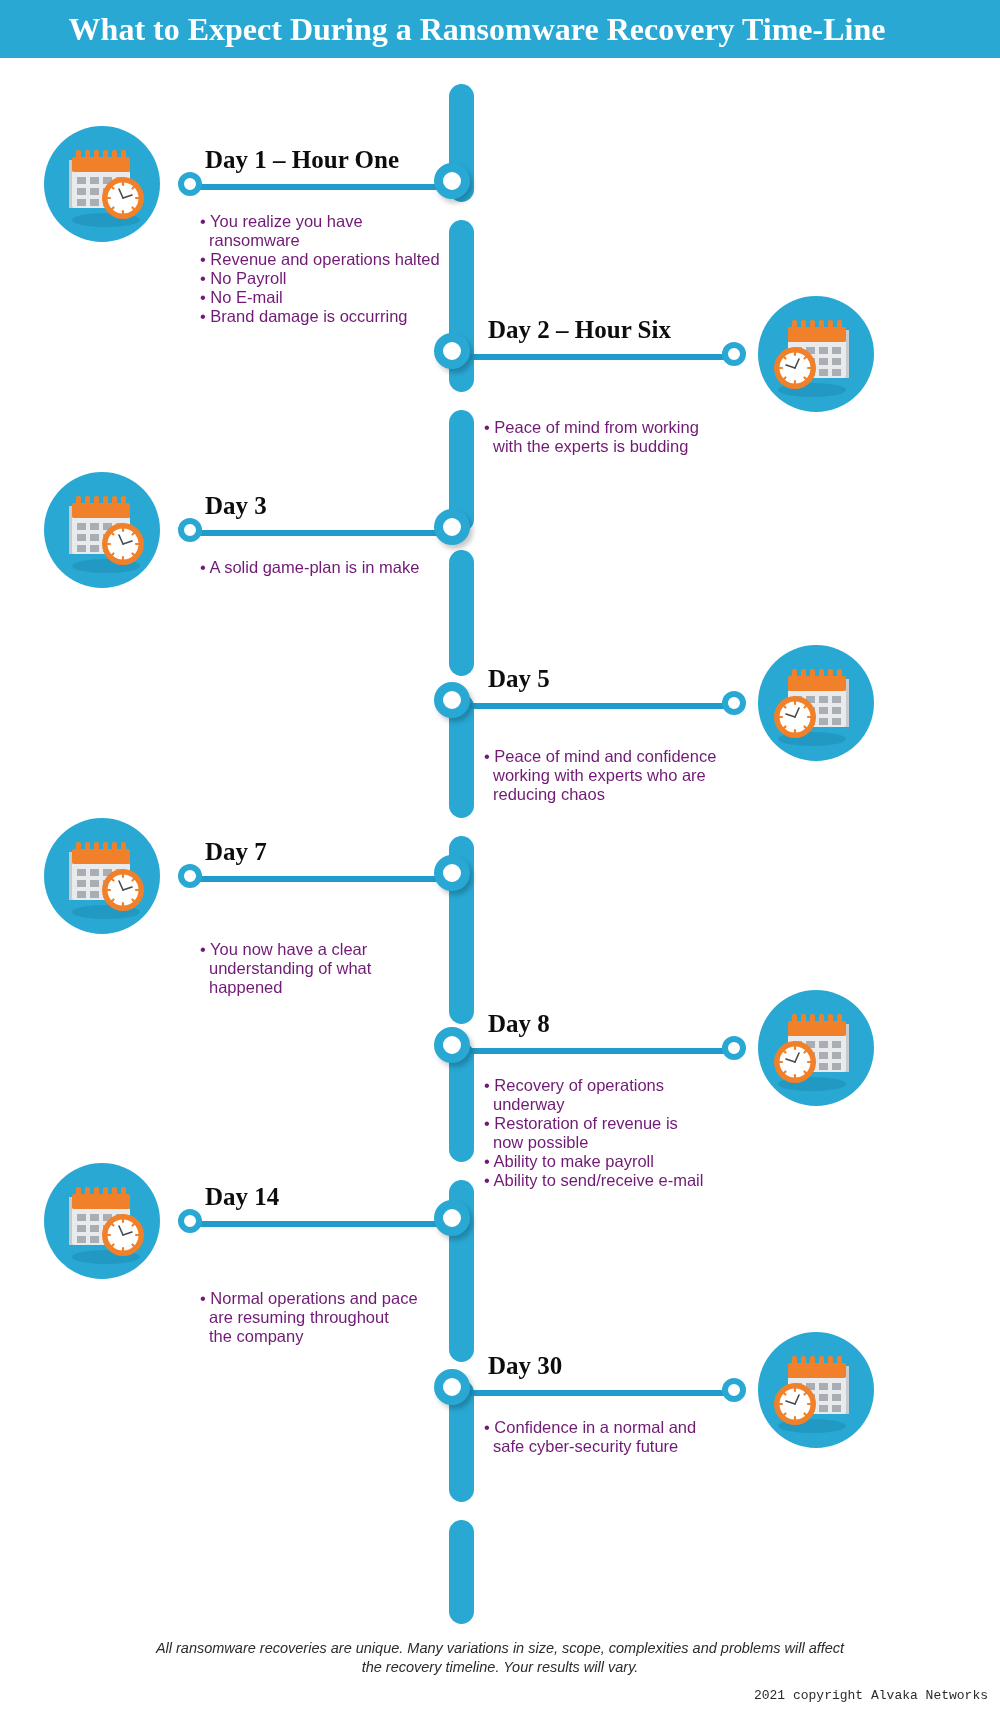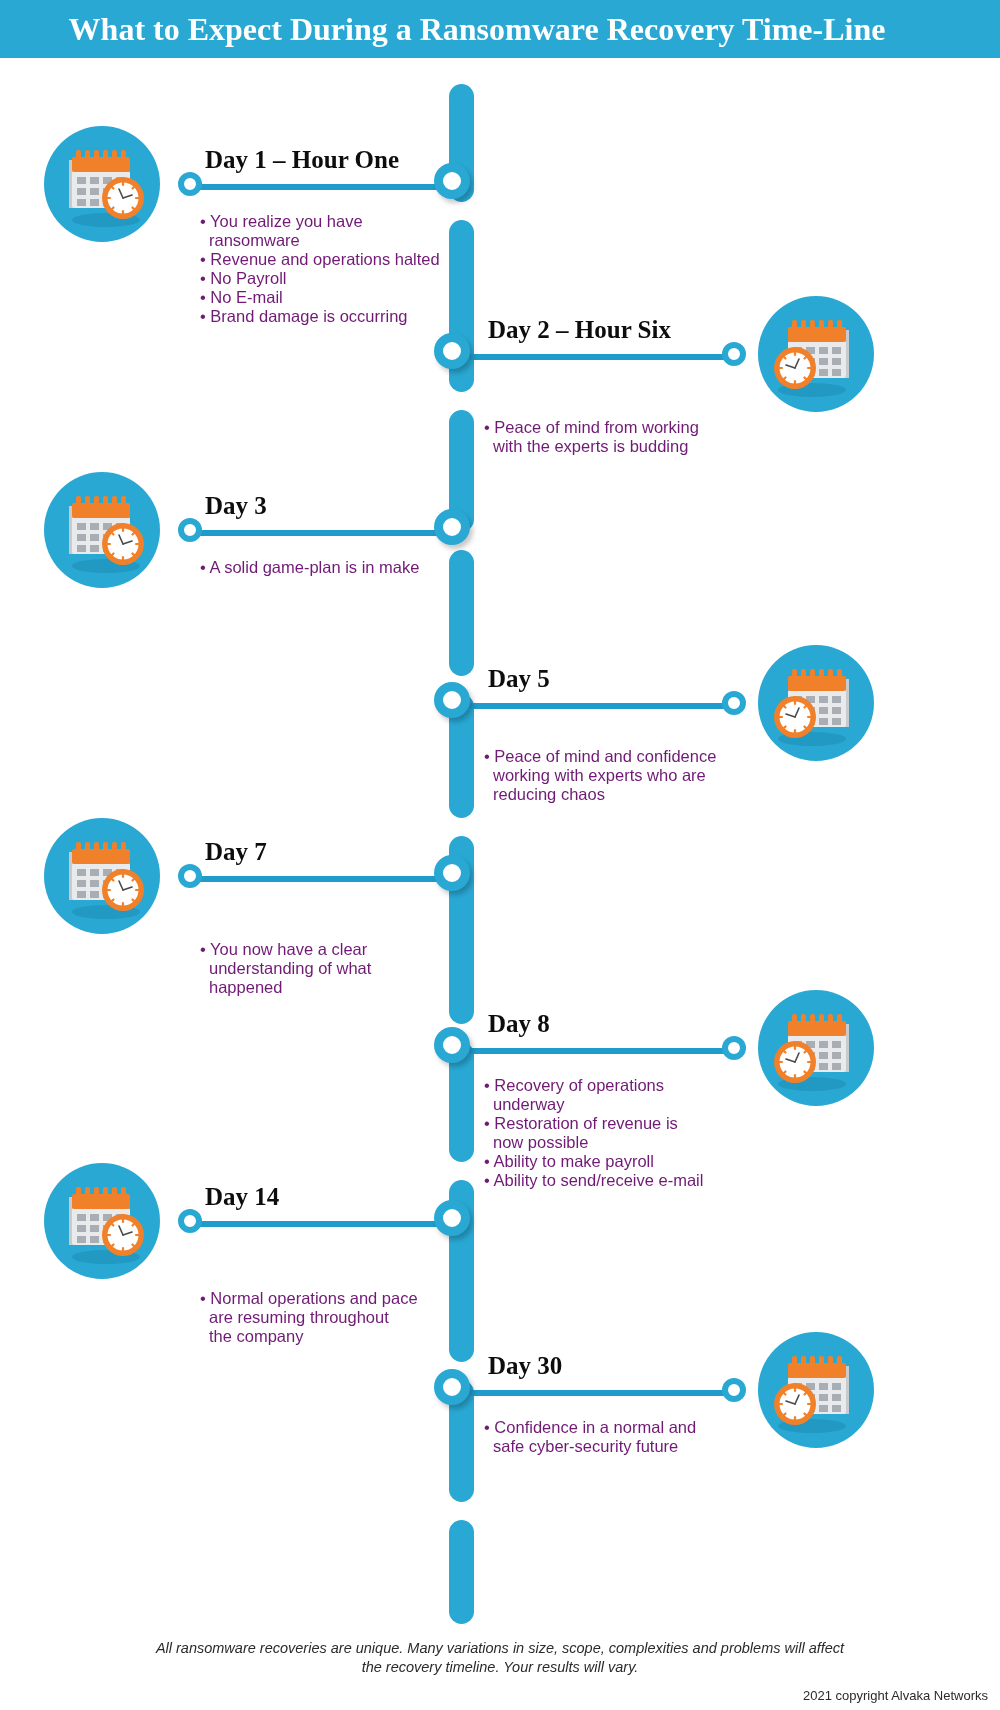--- a/index.html
+++ b/index.html
@@ -140,21 +140,21 @@
     font-family: "Liberation Sans", sans-serif;
     font-style: italic;
     font-size: 14.5px;
     line-height: 19px;
     color: #2b2b2b;
   }
   .copyright {
     position: absolute;
     right: 12px;
     top: 1688px;
-    font-family: Liberation Sans, sans-serif;
+    font-family: Liberation Mono, monospace;
     font-size: 13px;
     color: #2b2b2b;
     white-space: nowrap;
   }
 </style>
 </head>
 <body>
 
 <div class="header-band"></div>
 <div class="header-title">What to Expect During a Ransomware Recovery Time-Line</div>

